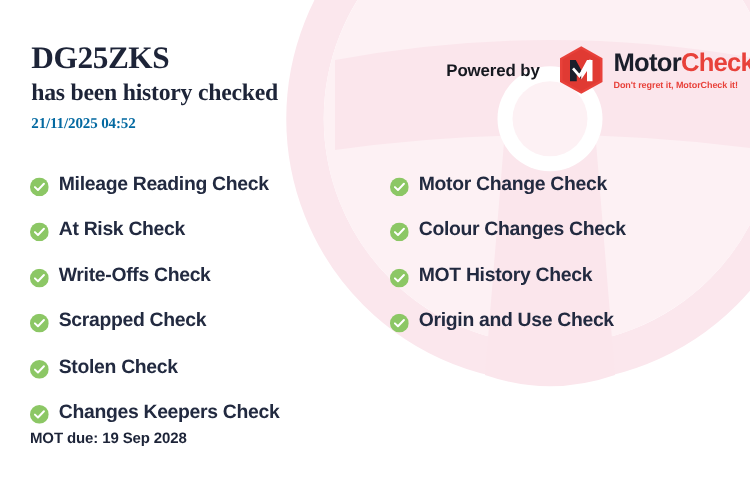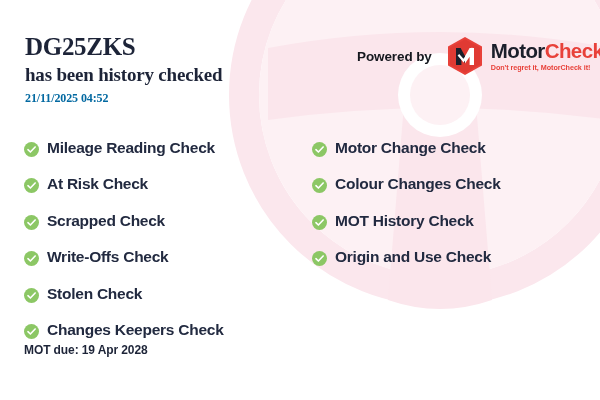--- a/index.html
+++ b/index.html
@@ -228,34 +228,34 @@
             <circle cx="8" cy="8" r="8" fill="#8cc765"></circle>
             <path d="M4.2 8.2 L6.8 10.7 L11.9 5.3" fill="none" stroke="#ffffff" stroke-width="1.7" stroke-linecap="round" stroke-linejoin="round"></path>
           </svg>
         <span class="check-label">At Risk Check</span>
       </div>
       <div class="check-row">
         <svg class="check-icon" viewBox="0 0 16 16">
             <circle cx="8" cy="8" r="8" fill="#8cc765"></circle>
             <path d="M4.2 8.2 L6.8 10.7 L11.9 5.3" fill="none" stroke="#ffffff" stroke-width="1.7" stroke-linecap="round" stroke-linejoin="round"></path>
           </svg>
+        <span class="check-label">Write-Offs Check</span>
+      </div>
+      <div class="check-row">
+        <svg class="check-icon" viewBox="0 0 16 16">
+            <circle cx="8" cy="8" r="8" fill="#8cc765"></circle>
+            <path d="M4.2 8.2 L6.8 10.7 L11.9 5.3" fill="none" stroke="#ffffff" stroke-width="1.7" stroke-linecap="round" stroke-linejoin="round"></path>
+          </svg>
         <span class="check-label">Scrapped Check</span>
       </div>
       <div class="check-row">
         <svg class="check-icon" viewBox="0 0 16 16">
             <circle cx="8" cy="8" r="8" fill="#8cc765"></circle>
             <path d="M4.2 8.2 L6.8 10.7 L11.9 5.3" fill="none" stroke="#ffffff" stroke-width="1.7" stroke-linecap="round" stroke-linejoin="round"></path>
           </svg>
-        <span class="check-label">Write-Offs Check</span>
-      </div>
-      <div class="check-row">
-        <svg class="check-icon" viewBox="0 0 16 16">
-            <circle cx="8" cy="8" r="8" fill="#8cc765"></circle>
-            <path d="M4.2 8.2 L6.8 10.7 L11.9 5.3" fill="none" stroke="#ffffff" stroke-width="1.7" stroke-linecap="round" stroke-linejoin="round"></path>
-          </svg>
         <span class="check-label">Stolen Check</span>
       </div>
       <div class="check-row">
         <svg class="check-icon" viewBox="0 0 16 16">
             <circle cx="8" cy="8" r="8" fill="#8cc765"></circle>
             <path d="M4.2 8.2 L6.8 10.7 L11.9 5.3" fill="none" stroke="#ffffff" stroke-width="1.7" stroke-linecap="round" stroke-linejoin="round"></path>
           </svg>
         <span class="check-label">Changes Keepers Check</span>
       </div>
     </div>
@@ -286,15 +286,15 @@
         <svg class="check-icon" viewBox="0 0 16 16">
             <circle cx="8" cy="8" r="8" fill="#8cc765"></circle>
             <path d="M4.2 8.2 L6.8 10.7 L11.9 5.3" fill="none" stroke="#ffffff" stroke-width="1.7" stroke-linecap="round" stroke-linejoin="round"></path>
           </svg>
         <span class="check-label">Origin and Use Check</span>
       </div>
     </div>
 
   </div>
 
-  <div class="footer-mot">MOT due: 19 Apr 2028</div>
+  <div class="footer-mot">MOT due: 19 Sep 2028</div>
 
 </div>
 
 </body></html>

